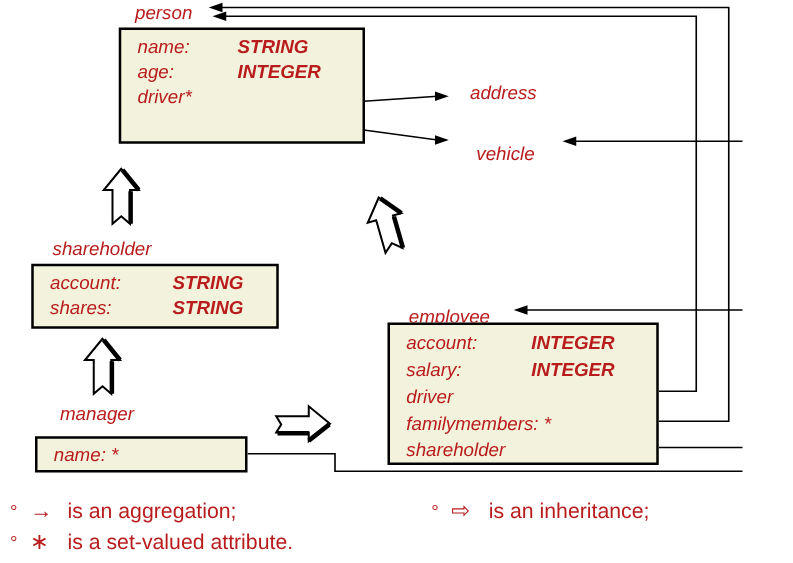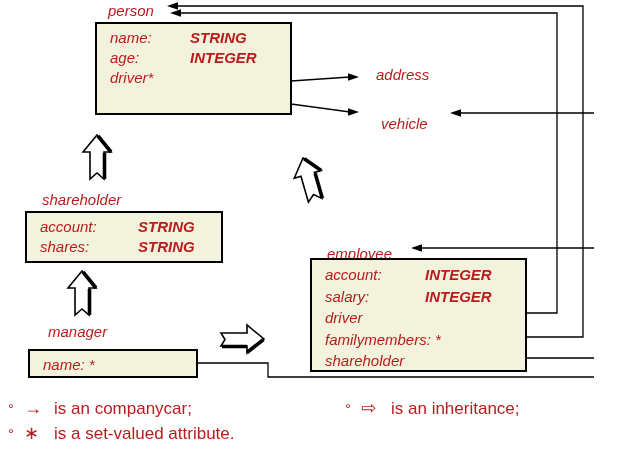--- a/index.html
+++ b/index.html
@@ -124,21 +124,21 @@
   <div class="ent-label" style="left:48px;top:323px">manager</div>
   <div class="ebox staff-box" style="left:28px;top:349px;width:170px;height:29px">
     <div class="row">
         <span class="attr">name: *</span>
       </div>
   </div>
 
   <div class="legend-item" style="left:8px;top:397px">
     <span class="bullet">°</span>
     <span class="lsym">→</span>
-    <span>is an companycar;</span>
+    <span>is an aggregation;</span>
   </div>
   <div class="legend-item" style="left:8px;top:422px">
     <span class="bullet">°</span>
     <span class="lsym">∗</span>
     <span>is a set-valued attribute.</span>
   </div>
   <div class="legend-item" style="left:345px;top:397px">
     <span class="bullet">°</span>
     <span class="lsym">⇨</span>
     <span>is an inheritance;</span>

